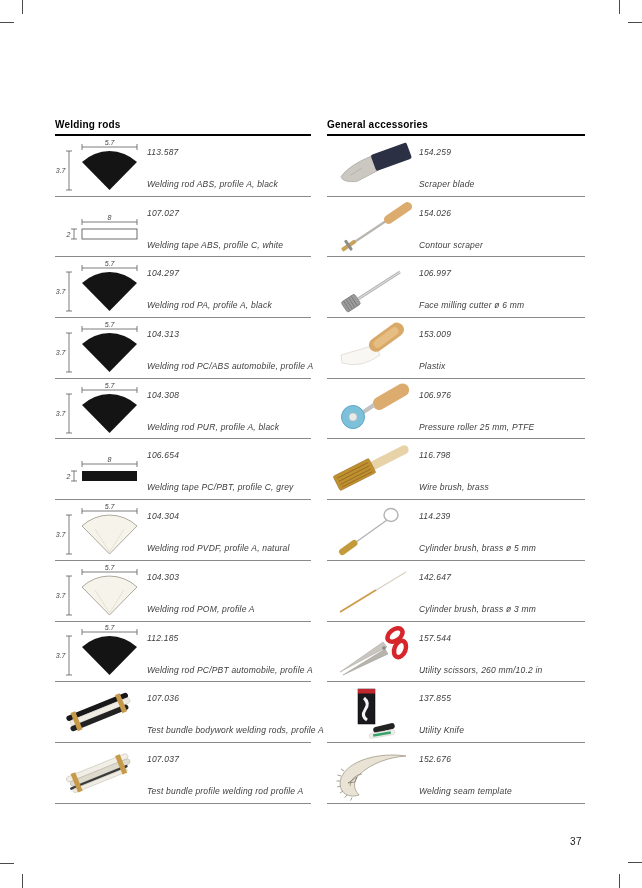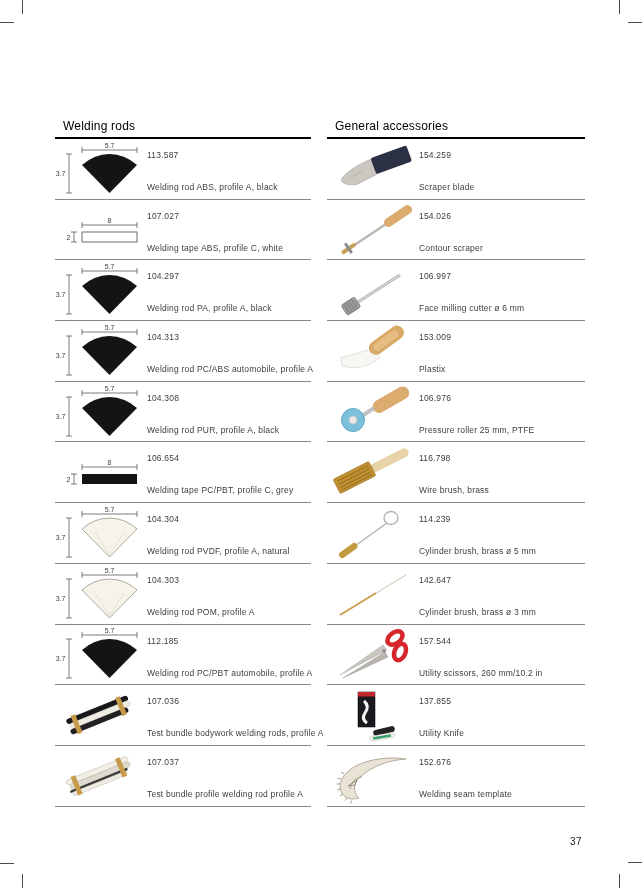--- a/index.html
+++ b/index.html
@@ -5,22 +5,22 @@
   html,body{margin:0;padding:0;}
   body{
     width:642px;height:888px;position:relative;background:#ffffff;
     font-family:"Liberation Sans",sans-serif;overflow:hidden;
   }
   .crop{position:absolute;background:#4a4a4a;}
   .col{position:absolute;top:119px;}
   .col-left{left:55px;width:256px;}
   .col-right{left:327px;width:258px;}
   .col-header{border-bottom:2.5px solid #000;}
-  .col-title{font-size:12px;font-weight:normal;color:#000;letter-spacing:.2px;padding-bottom:4px;margin-left:8px;}
-  .row{height:59.7px;border-bottom:1px solid #8a8a8a;display:flex;align-items:flex-start;}
+  .col-title{font-size:10px;font-weight:bold;color:#000;letter-spacing:.2px;padding-bottom:4px;}
+  .row{height:59.7px;border-bottom:1px solid #8a8a8a;display:flex;align-items:flex-start;font-style:italic;}
   .imgbox{flex:0 0 92px;width:92px;height:100%;display:flex;align-items:center;justify-content:center;}
   .txt{padding-top:11px;}
   .code{font-size:8.5px;color:#3d3d3d;letter-spacing:.2px;margin-bottom:1px;}
   .desc{font-size:8.5px;color:#3d3d3d;letter-spacing:.2px;white-space:nowrap;margin-top:22px;}
   .pageno{position:absolute;left:570px;top:836px;font-size:10px;font-weight:normal;color:#1a1a1a;letter-spacing:.5px;}
   svg text{font-family:"Liberation Sans",sans-serif;}
 </style>
 </head>
 <body>
 

